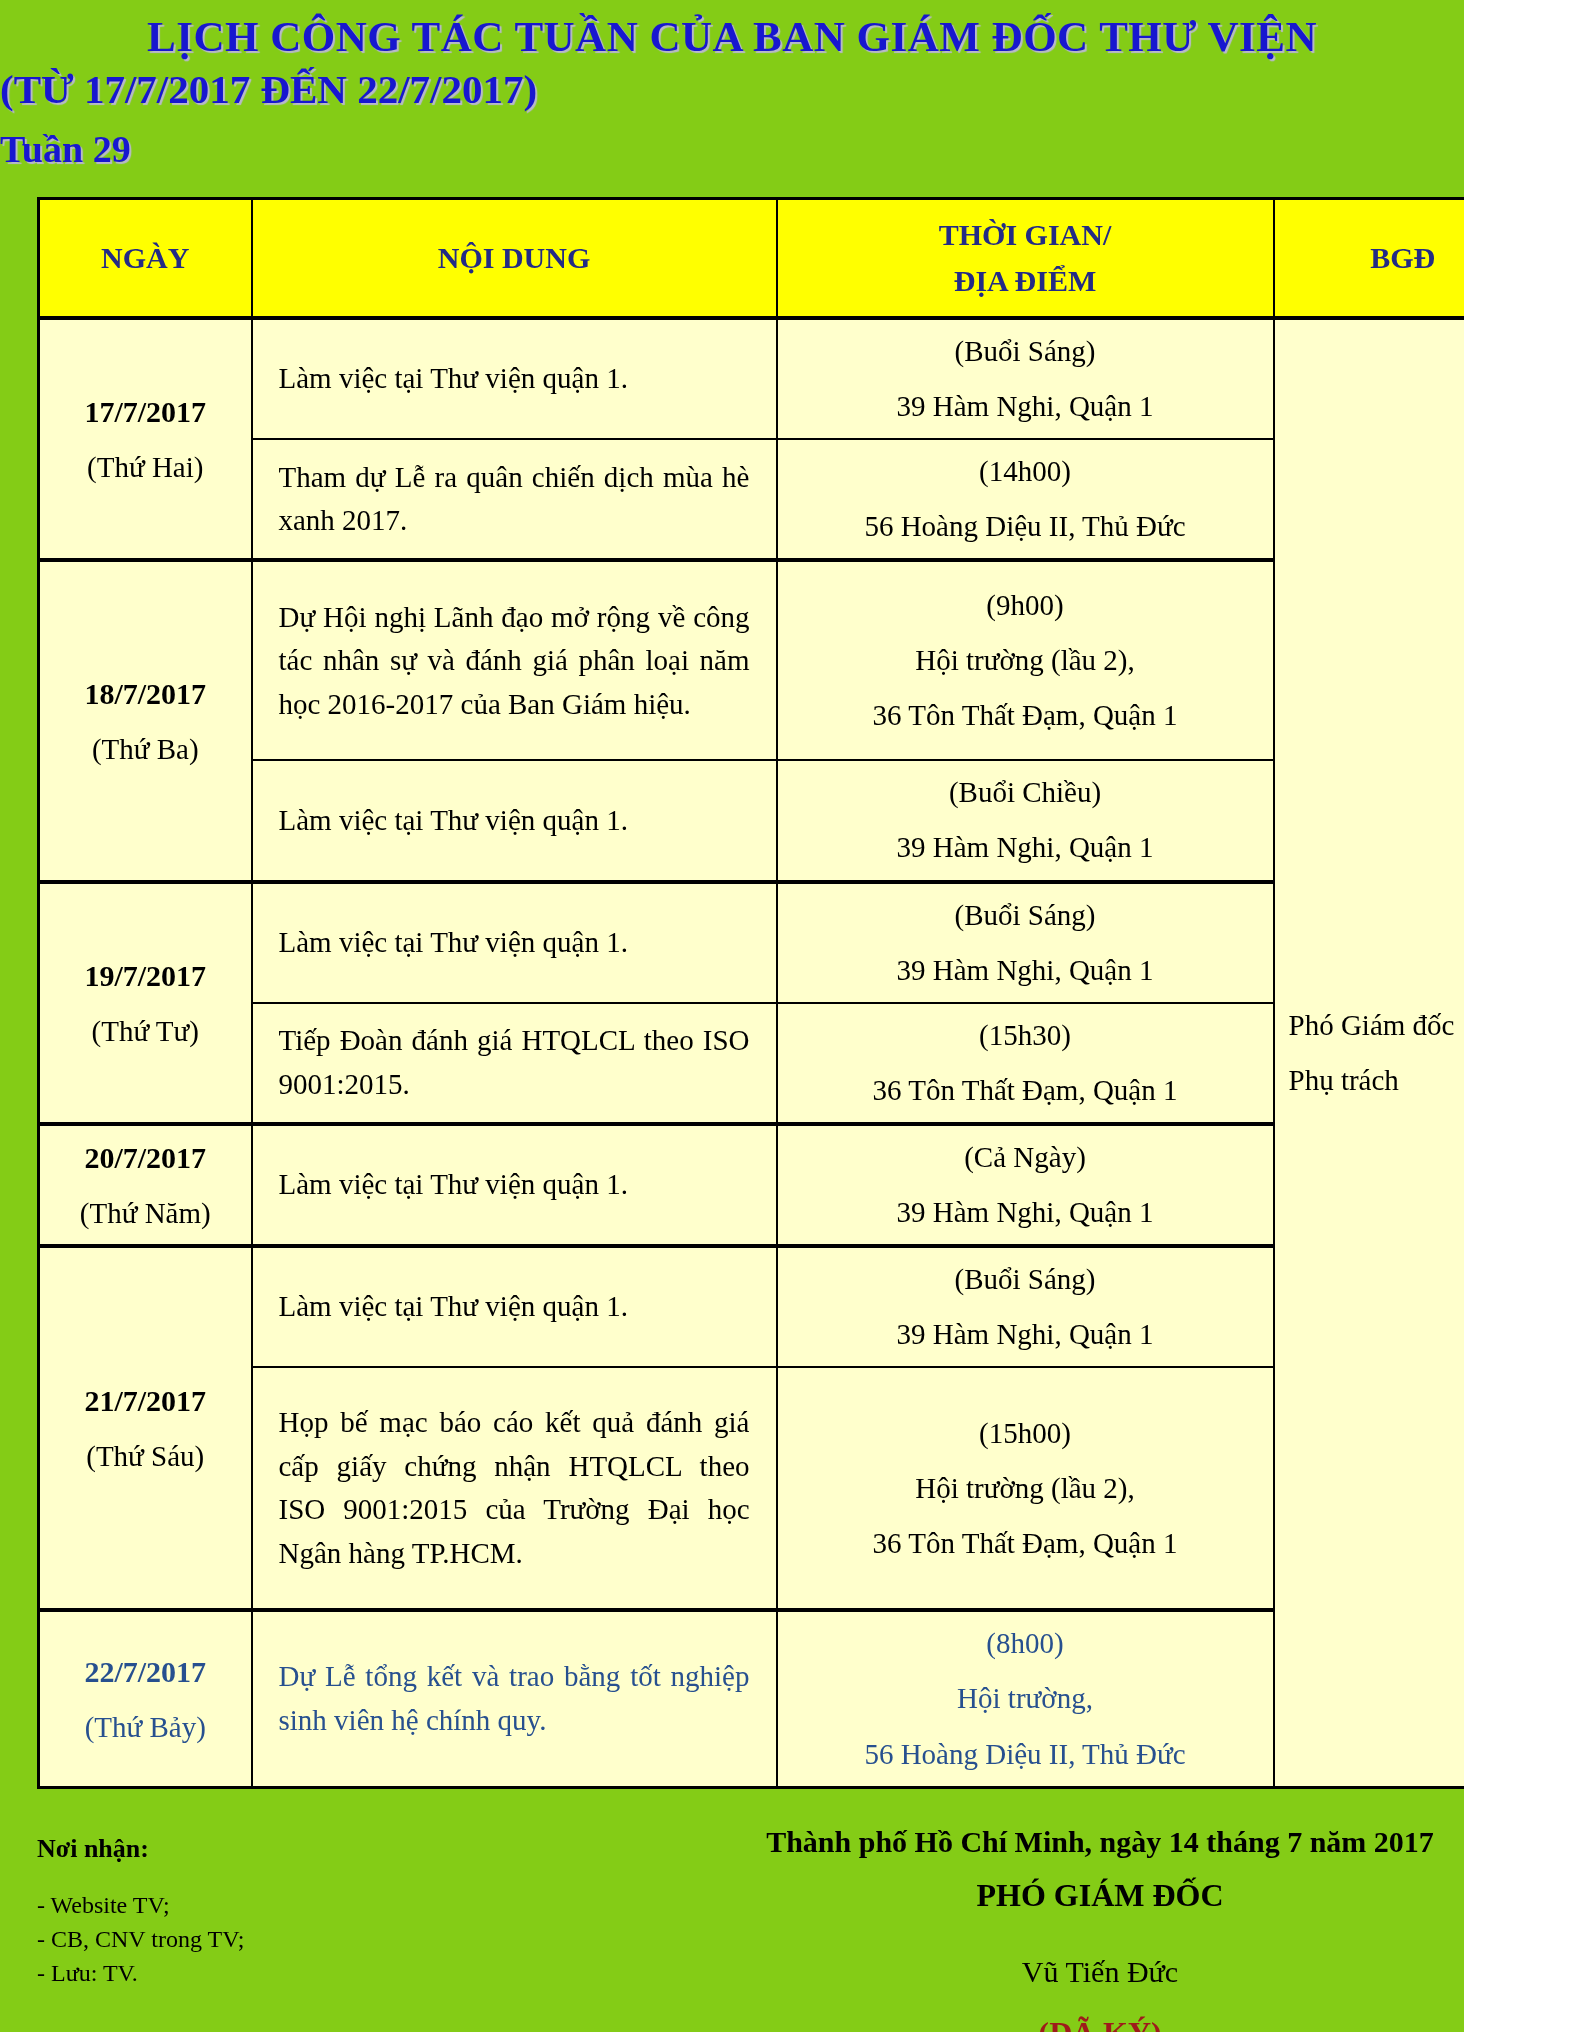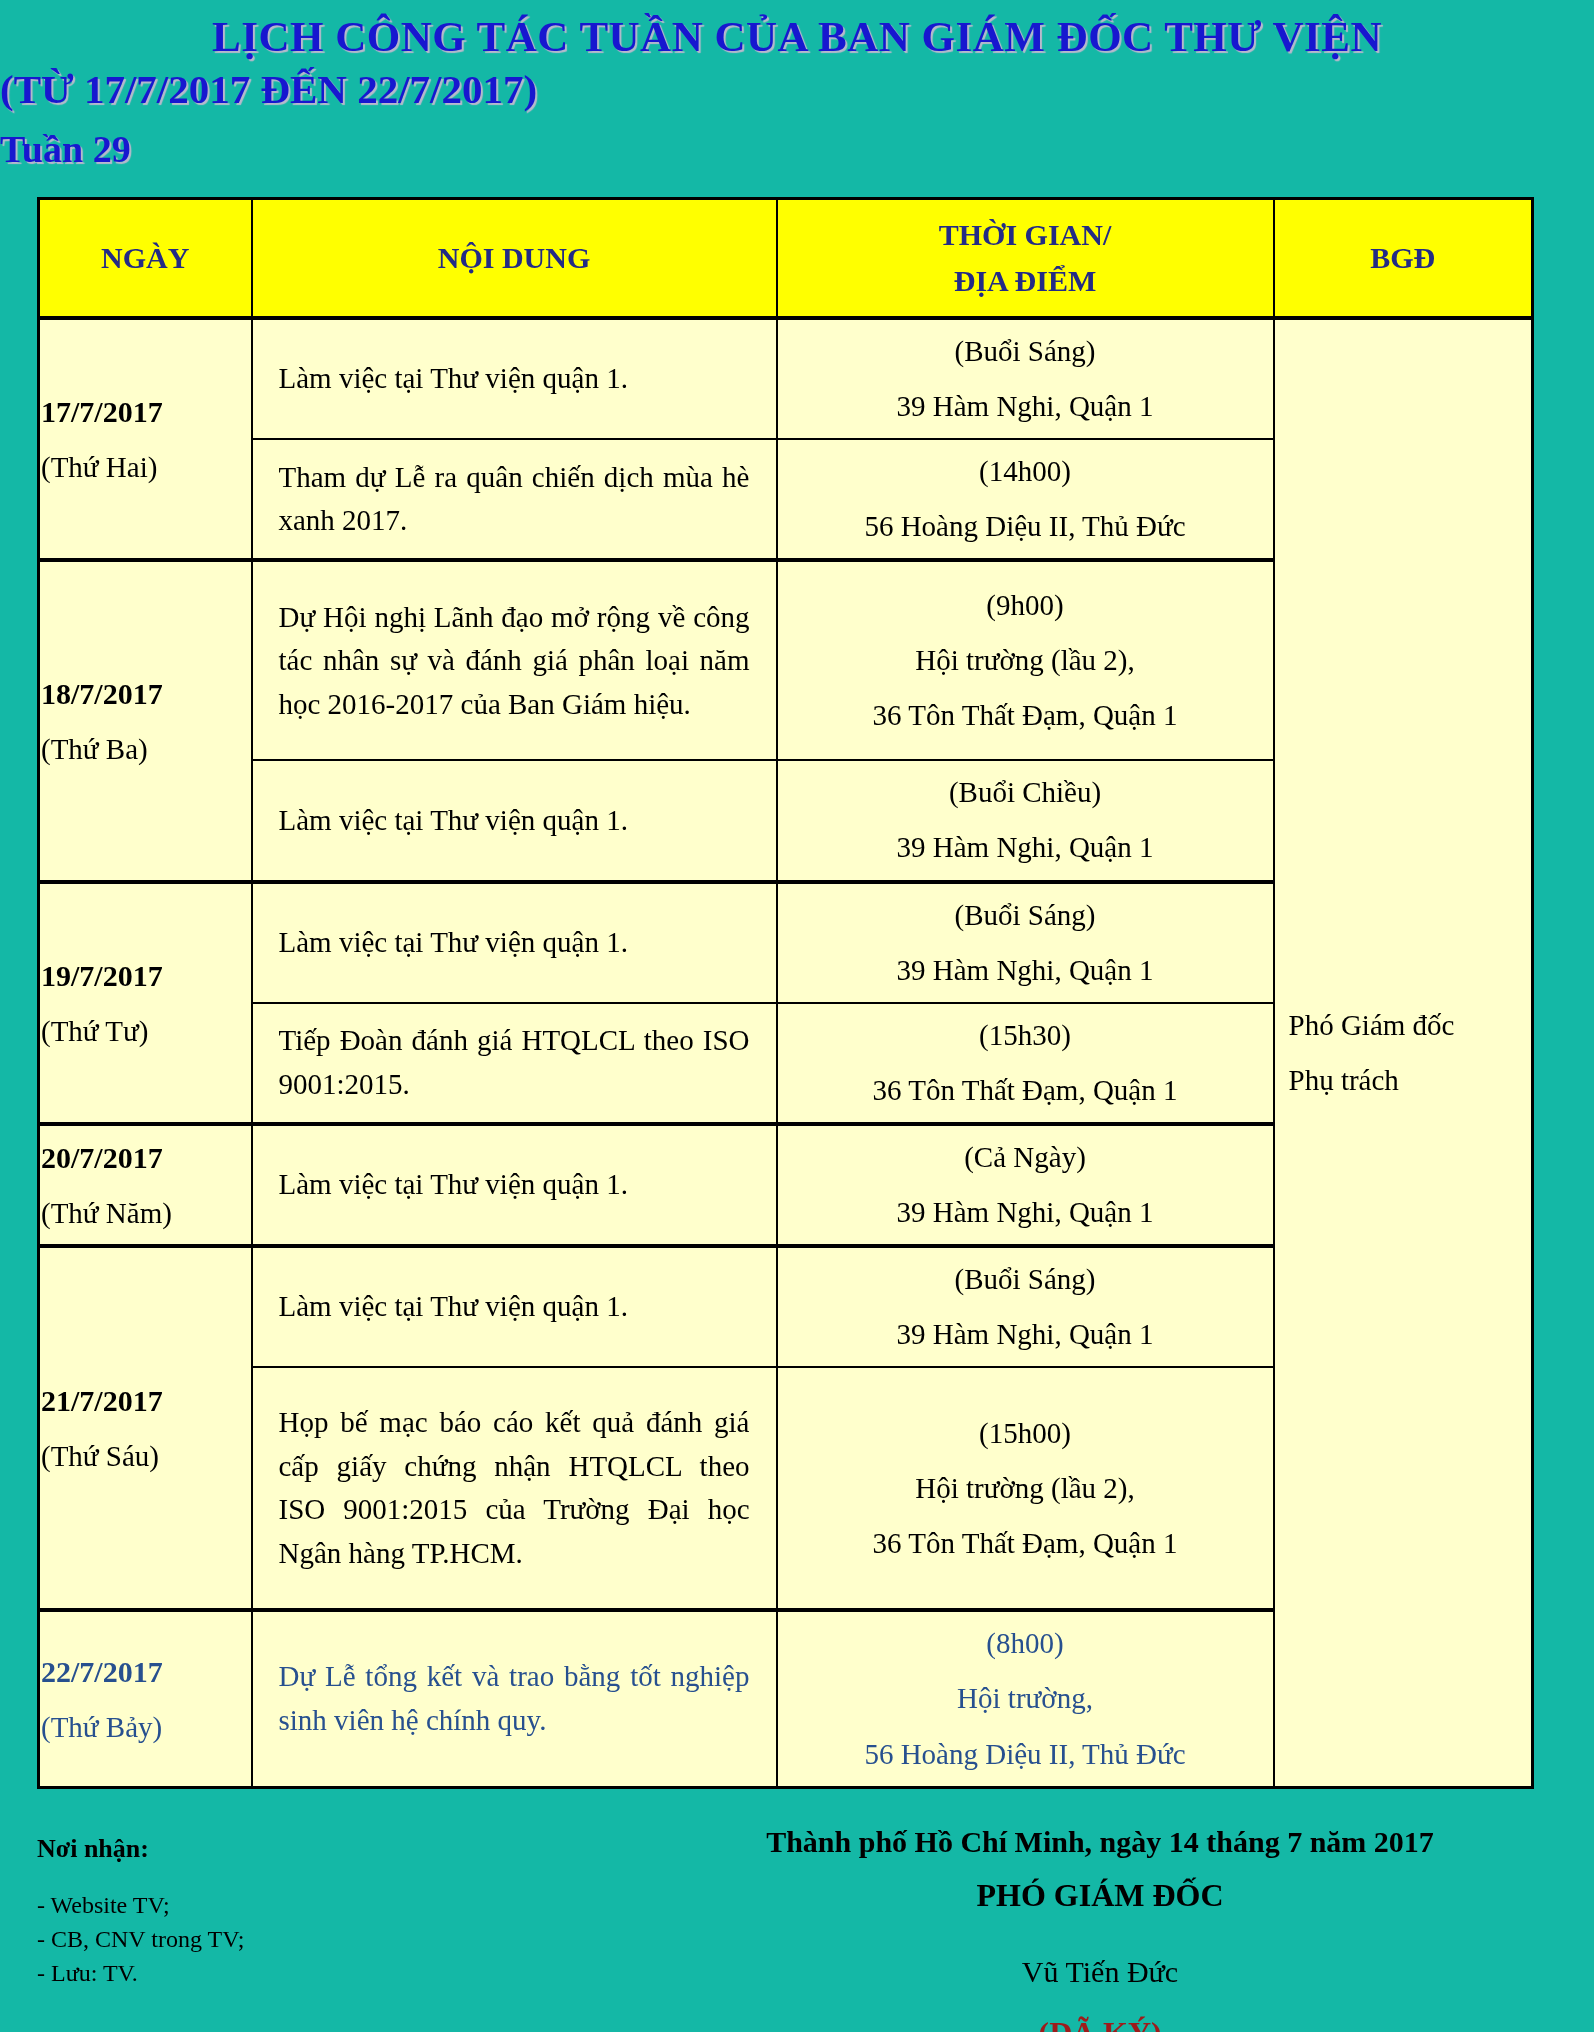--- a/index.html
+++ b/index.html
@@ -7,22 +7,22 @@
     --header-bg:#FFFF00;
     --cell-bg:#FFFFCC;
     --header-text:#232B85;
     --saturday-blue:#27508F;
     --signed-red:#9E1B1B;
     --border-color:#000000;
   }
   html,body{margin:0;padding:0;background:#fff;}
   .page{
     position:relative;
-    width:1594px;height:2032px;
-    background:#14b8a6;
+    width:1464px;height:2032px;
+    background:#84cc16;
     font-family:"Liberation Serif","DejaVu Serif",serif;
     color:#000;
     overflow:hidden;
   }
   
   .title-line1{
     padding-top:12px;
     text-align:center;
     font-size:43px;font-weight:bold;
     color:var(--title-blue);
@@ -64,21 +64,21 @@
     background:var(--header-bg);
     color:var(--header-text);
     font-size:30px;font-weight:bold;
     text-align:center;
     line-height:1.55;
     border-bottom:3px solid var(--border-color);
     height:114px;
   }
   tr.group-start td{border-top:4px solid var(--border-color);}
   td.date-cell{
-    text-align:left;
+    text-align:center;
     line-height:1.9;
   }
   td.date-cell .date{font-weight:bold;font-size:30px;}
   td.date-cell .day{font-size:29px;}
   td.content-cell{
     text-align:justify;
     padding:6px 26px;
     line-height:1.5;
   }
   td.time-cell{

